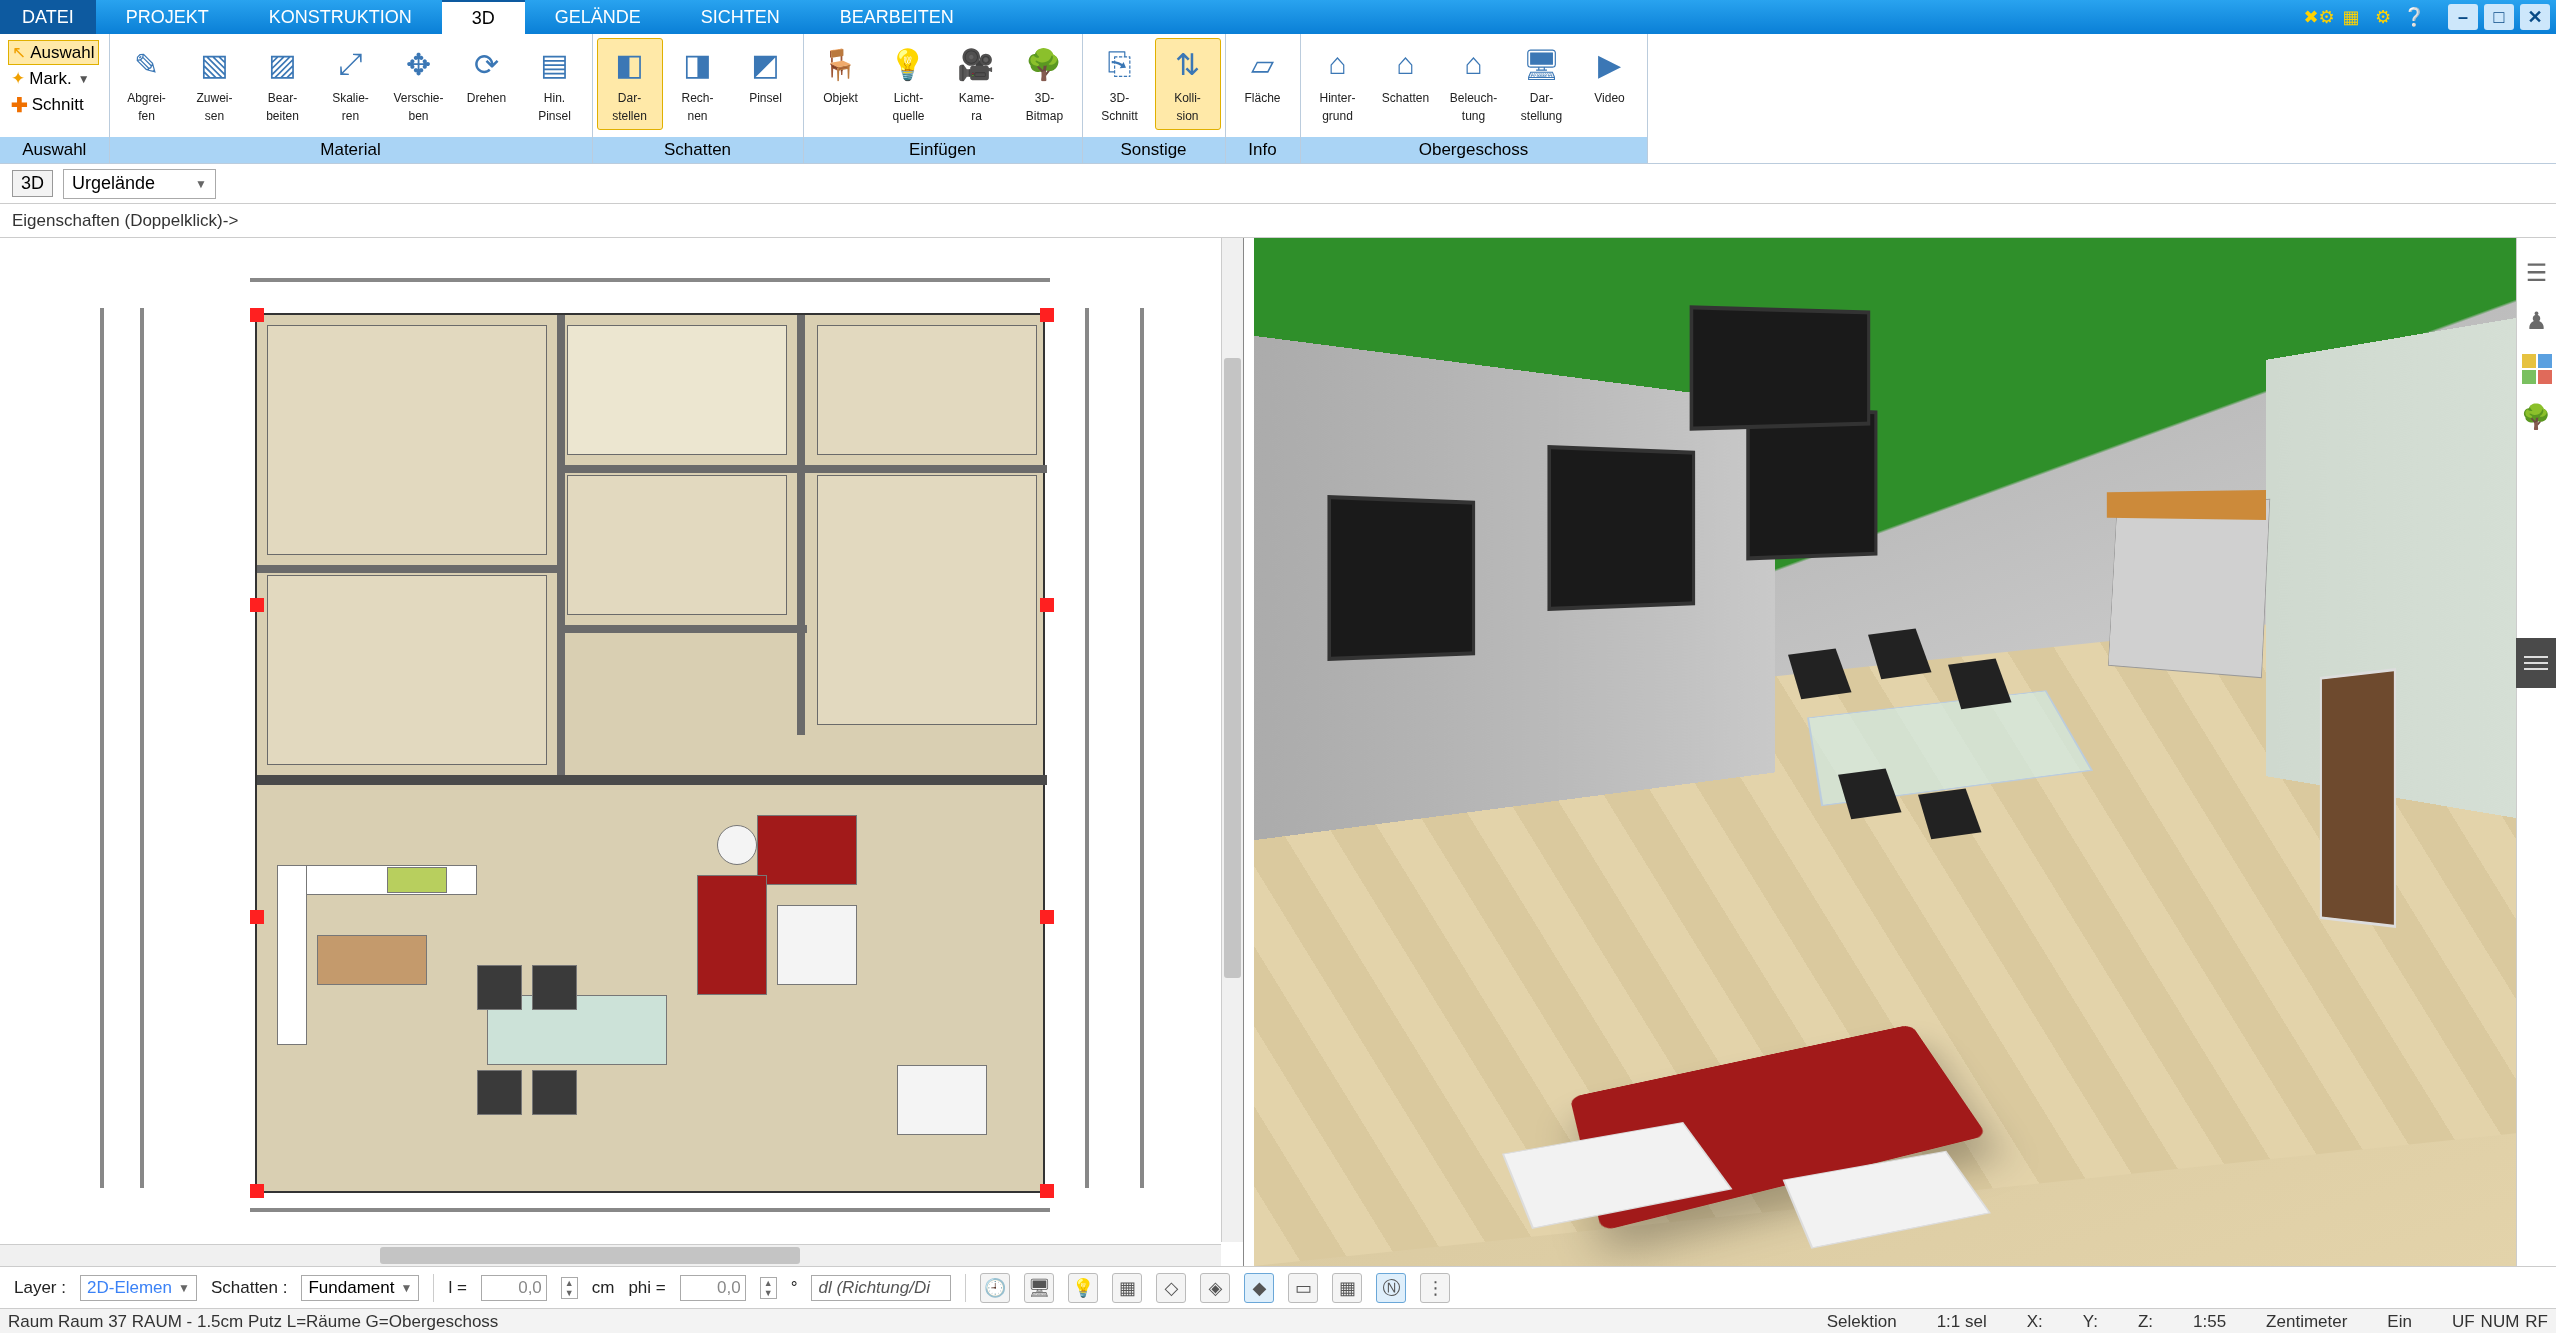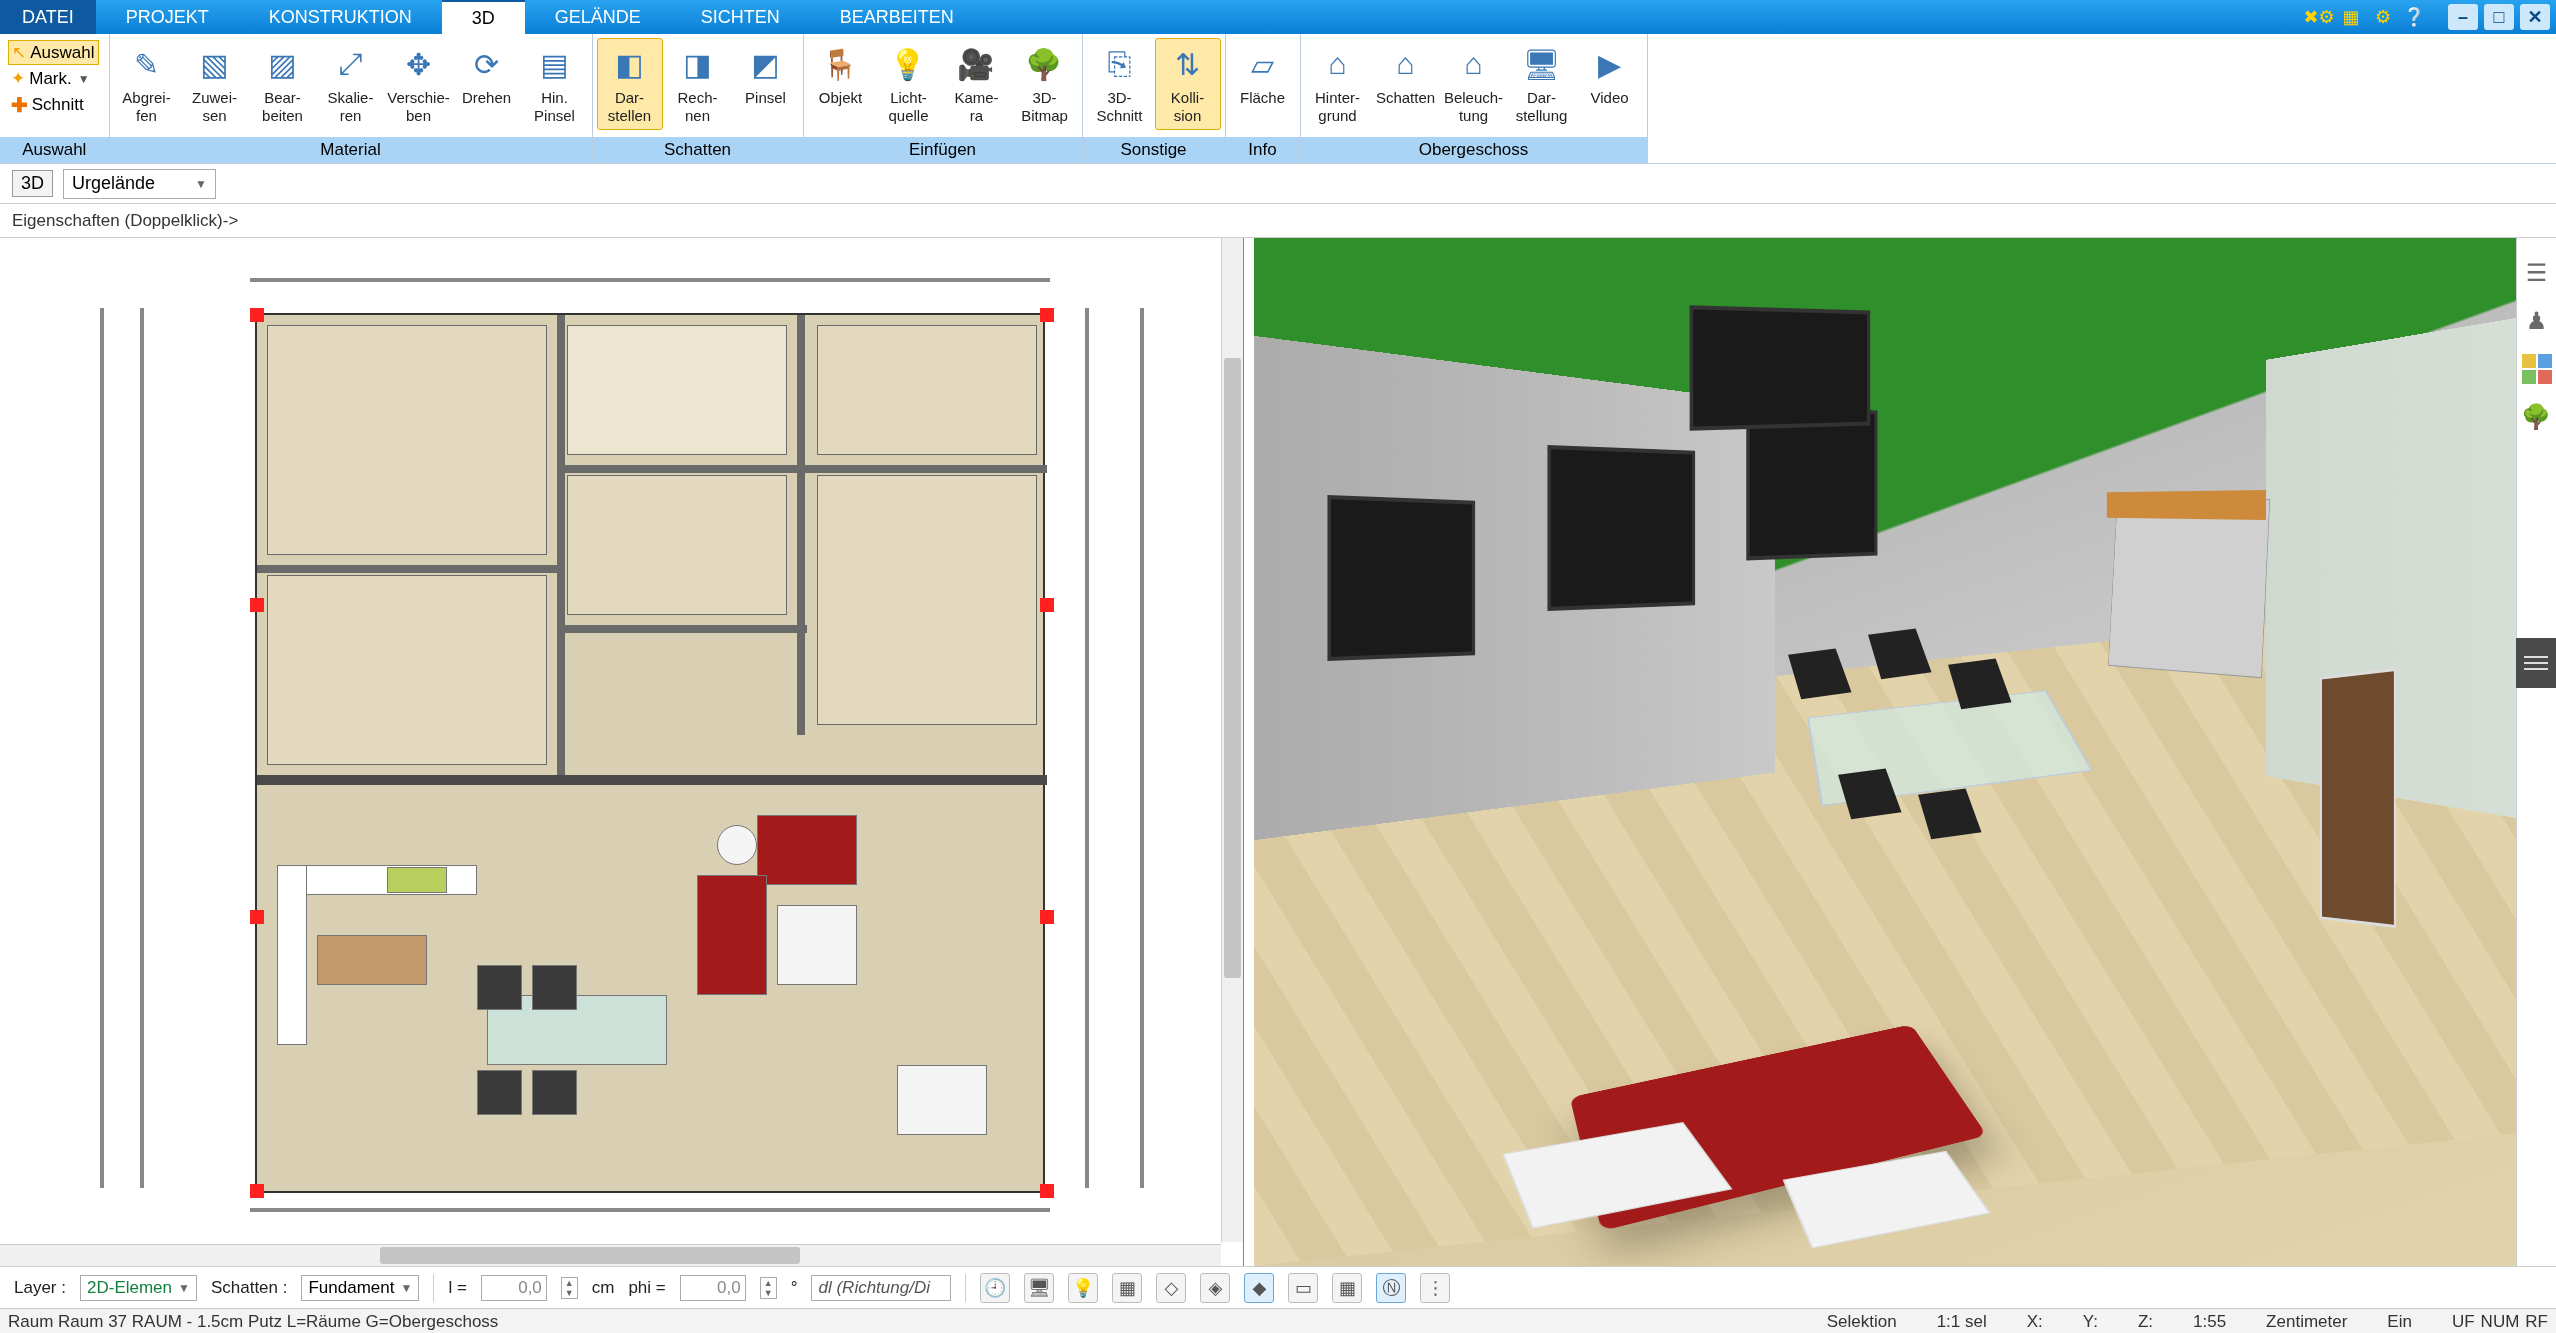--- a/index.html
+++ b/index.html
@@ -25,21 +25,21 @@
 .sel-col { display: flex; flex-direction: column; gap: 2px; padding: 2px 6px 0 4px; font-size: 17px; }
 .sel-row { display: flex; align-items: center; gap: 4px; cursor: pointer; padding: 1px 3px; }
 .sel-row.selekt { background: #ffe9a8; border: 1px solid #e0b000; }
 .sel-row .crs { color: #f0a000; }
 .sel-row .plus { color: #f07000; font-weight: bold; font-size: 20px; }
 .sel-row .dd { color: #555; font-size: 12px; margin-left: 2px; }
 
 .rbtn { width: 66px; display: flex; flex-direction: column; align-items: center; gap: 4px; padding: 4px 0; cursor: pointer; border: 1px solid transparent; border-radius: 3px; }
 .rbtn.active { background: #ffe9a8; border-color: #e0b000; }
 .rbtn .ricon { width: 42px; height: 42px; display: flex; align-items: center; justify-content: center; font-size: 30px; color: #3b77b5; }
-.rbtn .rlbl { font-size: 15px; line-height: 18px; text-align: center; color: #222; white-space: pre-line; }
+.rbtn .rlbl { font-size: 12px; line-height: 18px; text-align: center; color: #222; white-space: pre-line; }
 
 
 .subbar { height: 40px; display: flex; align-items: center; gap: 10px; padding: 0 12px; border-bottom: 1px solid #ccc; font-size: 18px; }
 .badge3d { border: 1px solid #999; padding: 2px 8px; background: #f3f3f3; }
 .combo { border: 1px solid #aaa; background: #fff; height: 30px; display: flex; align-items: center; padding: 0 8px; gap: 40px; cursor: pointer; }
 .combo .ar { color: #666; font-size: 12px; }
 
 .propbar { height: 34px; display: flex; align-items: center; padding: 0 12px; font-size: 17px; border-bottom: 1px solid #ccc; color: #333; }
 
 
@@ -402,21 +402,21 @@
           <div></div>
           <div></div>
         </div>
     </div>
   </div>
 </div>
 
 <div class="parambar">
   <span class="lbl">Layer :</span>
   <div class="sel">
-      <span style="color:#15803d;">2D-Elemen</span>
+      <span style="color:#3b82f6;">2D-Elemen</span>
       <span class="ar">▼</span>
     </div>
   <span class="lbl">Schatten :</span>
   <div class="sel">
       <span>Fundament</span>
       <span class="ar">▼</span>
     </div>
   <div style="width:1px;height:28px;background:#ccc;"></div>
   <span class="lbl">l =</span>
   <div class="num">0,0</div>

